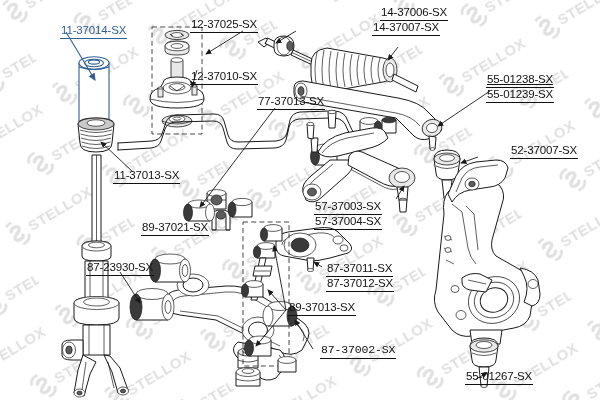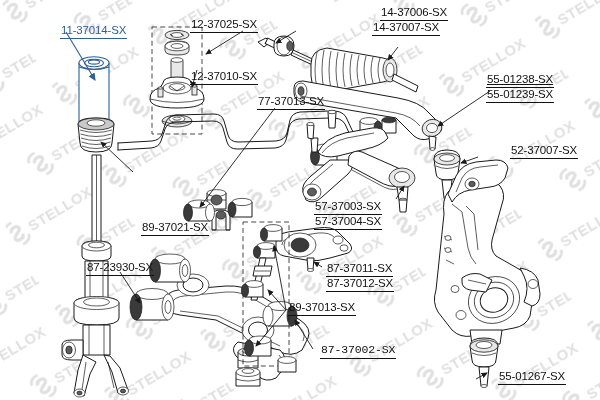--- a/index.html
+++ b/index.html
@@ -465,25 +465,26 @@
 
     <div class="lbl hl" style="left:60px;  top:24px;">11-37014-SX</div>
     <div class="lbl" style="left:190px; top:18px;">12-37025-SX</div>
     <div class="lbl" style="left:380px; top:6px;">14-37006-SX</div>
     <div class="lbl" style="left:372px; top:21px;">14-37007-SX</div>
     <div class="lbl" style="left:190px; top:70px;">12-37010-SX</div>
     <div class="lbl" style="left:486px; top:73px;text-decoration:underline;">55-01238-SX</div>
     <div class="lbl" style="left:486px; top:88px;">55-01239-SX</div>
     <div class="lbl" style="left:257px; top:95px;">77-37013-SX</div>
     <div class="lbl" style="left:462px; top:144px;margin-left:48px;">52-37007-SX</div>
+    <div class="lbl" style="left:113px; top:169px;">11-37013-SX</div>
     <div class="lbl" style="left:314px; top:200px;">57-37003-SX</div>
     <div class="lbl" style="left:314px; top:215px;text-align:center;">57-37004-SX</div>
     <div class="lbl" style="left:131px; top:221px;margin-left:10px;">89-37021-SX</div>
     <div class="lbl" style="left:326px; top:262px;">87-37011-SX</div>
     <div class="lbl" style="left:326px; top:277px;">87-37012-SX</div>
     <div class="lbl" style="left:86px;  top:261px;">87-23930-SX</div>
     <div class="lbl" style="left:288px; top:301px;">89-37013-SX</div>
     <div class="lbl" style="left:320px; top:344px;font-family:Liberation Mono, monospace;">87-37002-SX</div>
-    <div class="lbl" style="left:465px; top:370px;margin-left:33px;">55-01267-SX</div>
+    <div class="lbl" style="left:465px; top:370px;">55-01267-SX</div>
 
   </div>
 
 </div>
 
 </body></html>

